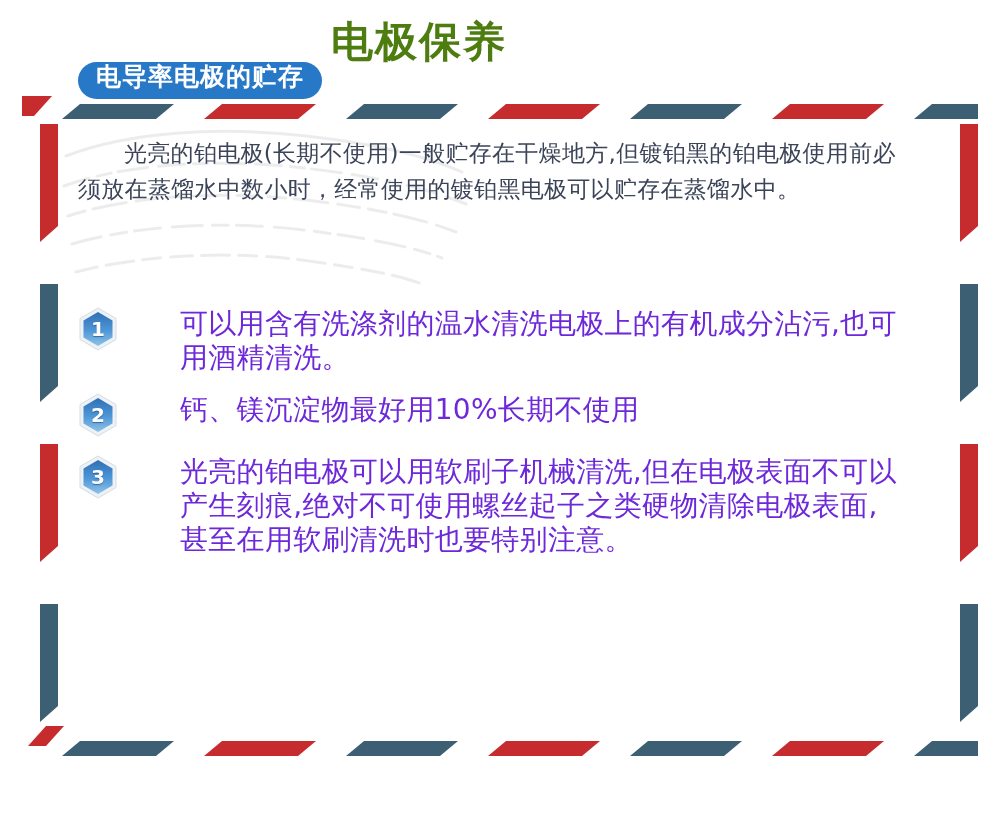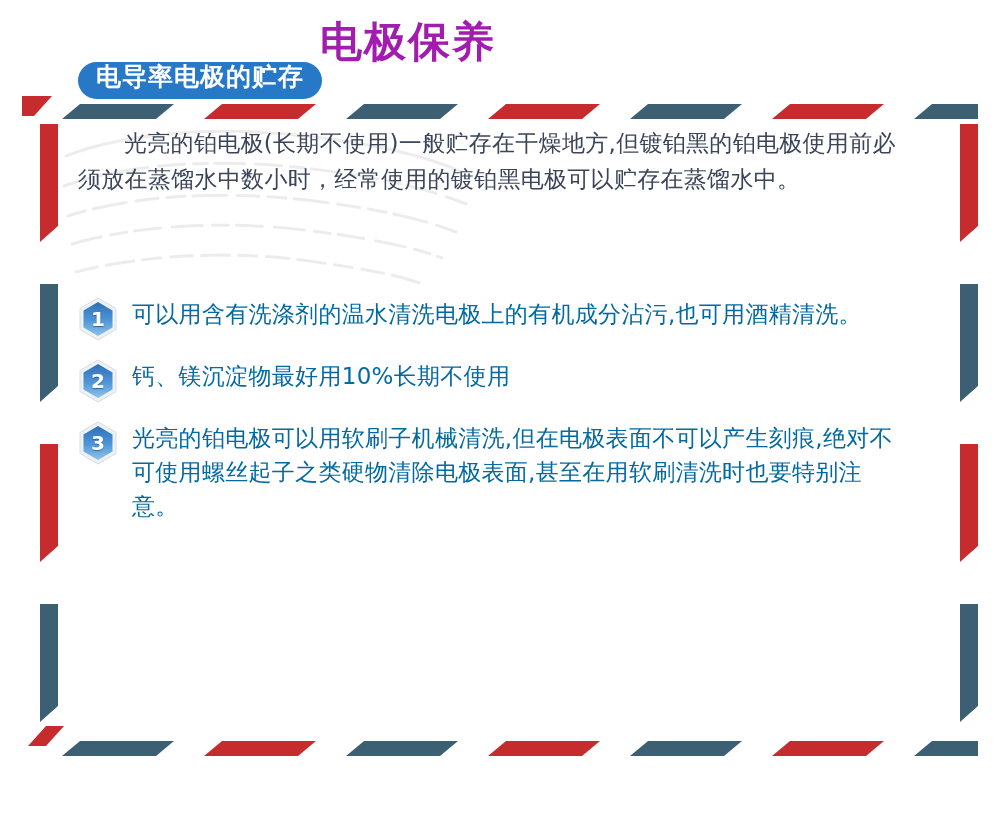--- a/index.html
+++ b/index.html
@@ -5,26 +5,26 @@
   html,body{margin:0;padding:0;}
   body{
     width:1000px;height:822px;
     background:#ffffff;
     font-family:"Liberation Sans","DejaVu Sans",sans-serif;
     overflow:hidden;
     position:relative;
   }
   
   .page-title{
-    position:absolute;left:0;top:14px;width:816px;
+    position:absolute;left:11px;top:14px;width:816px;
     text-align:center;
     font-size:42px;
     font-weight:bold;
     letter-spacing:2px;
-    color:#a21caf;
+    color:#4d7c0f;
     font-family:"DejaVu Sans","Liberation Sans",sans-serif;
   }
   
   .envelope{
     position:absolute;
     left:22px;top:96px;
     width:956px;height:668px;
   }
 
   
@@ -50,21 +50,21 @@
     letter-spacing:1px;
     padding:1px 18px 7px 18px;
     border-radius:22px;
     line-height:1.15;
     font-family:"DejaVu Sans","Liberation Sans",sans-serif;
     white-space:nowrap;
   }
   .section{position:relative;}
   .s1{margin-top:0;}
   .body-text{
-    margin-top:26px;
+    margin-top:36px;
     font-size:23px;
     line-height:36px;
     color:#3b4458;
     text-indent:2em;
     font-family:"DejaVu Sans","Liberation Sans",sans-serif;
     letter-spacing:.3px;
   }
   .s2{margin-top:98px;}
   .list{margin-top:22px;}
   .list-item{
@@ -83,26 +83,27 @@
   .hexmark svg{display:block;}
   .hexnum{
     position:absolute;left:0;top:0;width:40px;height:44px;
     display:flex;align-items:center;justify-content:center;
     color:#ffffff;font-size:20px;font-weight:bold;
     font-family:"DejaVu Sans","Liberation Sans",sans-serif;
     text-shadow:0 1px 1px rgba(20,60,110,.55);
   }
   .item-text{
     flex:1 1 auto;
-    font-size:23px;
+    font-size:28px;
     line-height:34px;
-    color:#0369a1;
+    color:#6d28d9;
     font-family:"DejaVu Sans","Liberation Sans",sans-serif;
     letter-spacing:.3px;
     padding-top:2px;
+    margin-left:48px;
   }
 </style>
 </head>
 <body>
 
 <div class="page-title">电极保养</div>
 
 <div class="envelope">
   <svg width="956" height="668" viewBox="0 0 956 668">
 

